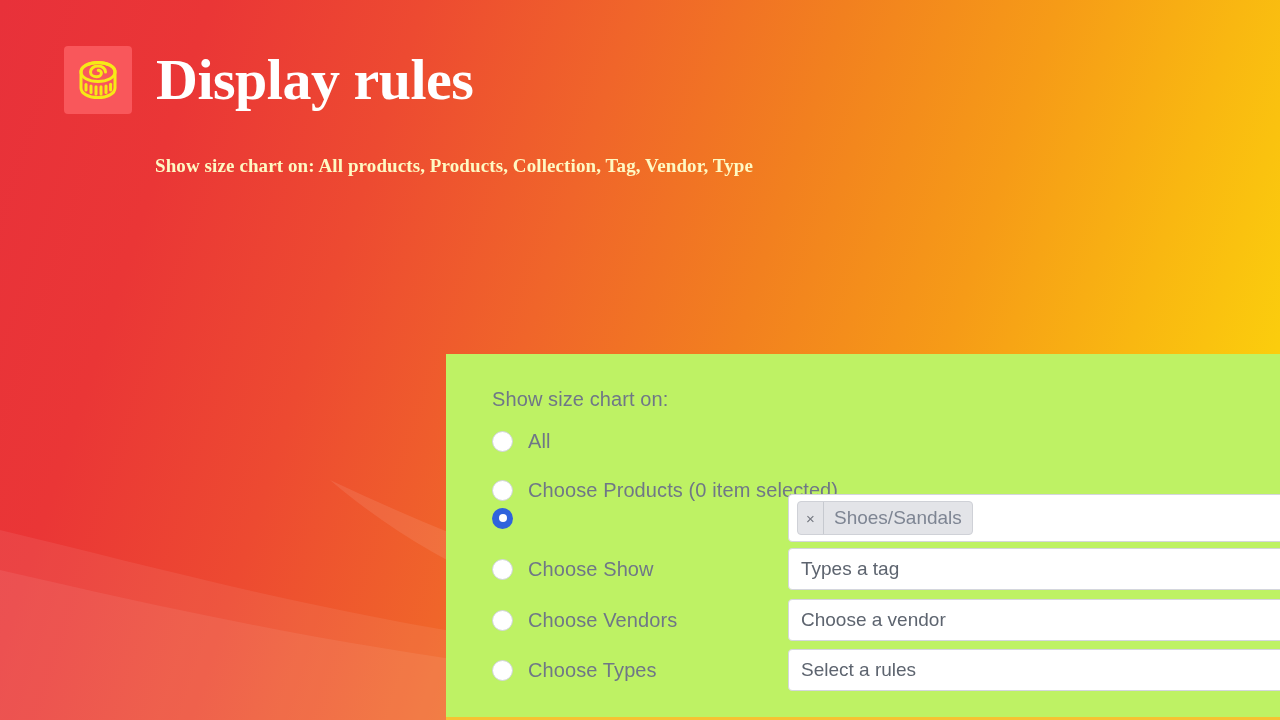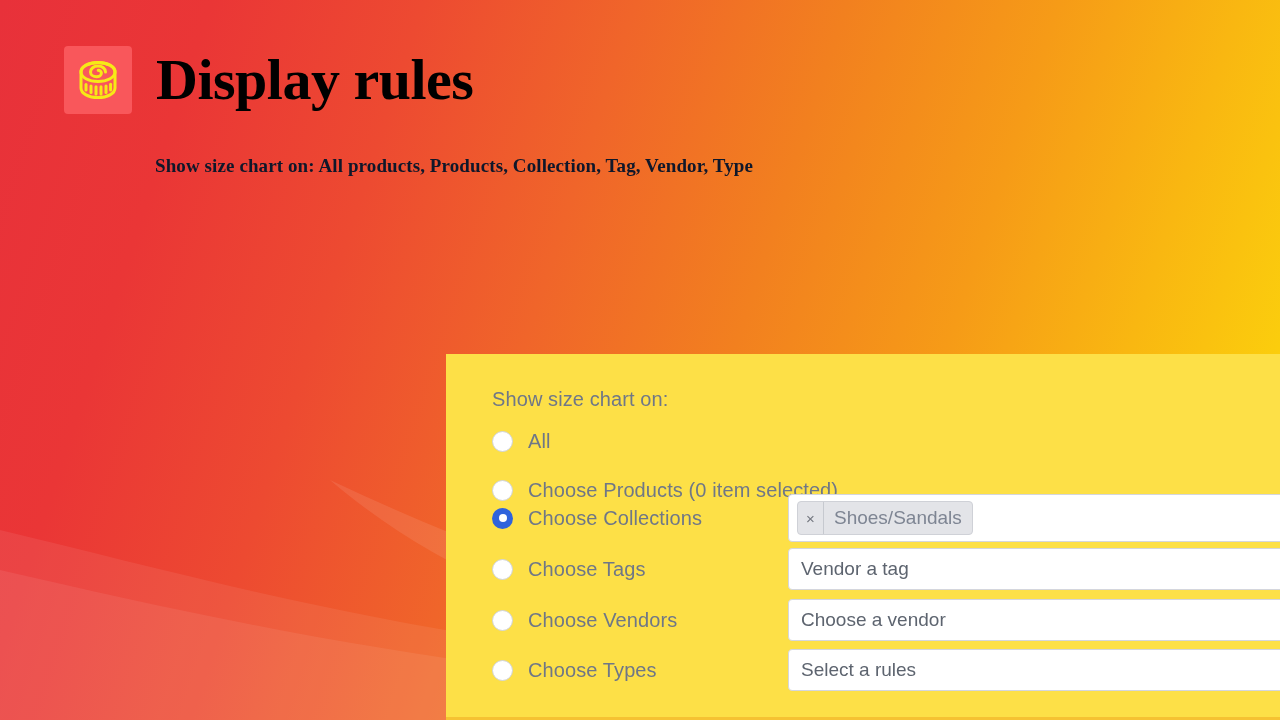--- a/index.html
+++ b/index.html
@@ -64,45 +64,45 @@
     align-items: center;
     justify-content: center;
     flex: none;
   }
 
   #page-title {
     font-family: "Liberation Serif", serif;
     font-weight: 700;
     font-size: 58px;
     line-height: 1;
-    color: #000000;
+    color: #ffffff;
     letter-spacing: -0.5px;
     white-space: nowrap;
   }
 
   #subtitle {
     position: absolute;
     left: 155px;
     top: 155px;
     font-family: "Liberation Serif", serif;
     font-weight: 700;
     font-size: 19px;
-    color: #0f172a;
+    color: #fef9c3;
     white-space: nowrap;
     letter-spacing: 0.1px;
   }
 
   
   #settings-panel {
     position: absolute;
     left: 446px;
     top: 354px;
     width: 834px;
     height: 366px;
-    background: #fde047;
+    background: #bef264;
     overflow: hidden;
   }
 
   #panel-heading {
     position: absolute;
     left: 46px;
     top: 34px;
     font-size: 20px;
     color: #6f7787;
     letter-spacing: 0.1px;
@@ -278,38 +278,37 @@
           <div class="radio-outer"></div>
         </div>
         <div class="option-label">Choose Products (0 item selected)</div>
       </div>
       <div class="option-row" style="position: absolute; left: 0px; right: 0px; top: 68px; height: 48px;">
         <div class="radio-cell">
           <div class="radio-outer checked">
             <div class="radio-dot"></div>
           </div>
         </div>
-        <div class="option-label">Choose Collections</div>
         <div class="control-cell">
           <div class="multiselect-field">
             <span class="chip">
               <span class="chip-remove">×</span>
               <span class="chip-label">Shoes/Sandals</span>
             </span>
           </div>
         </div>
       </div>
       <div class="option-row" style="position: absolute; left: 0px; right: 0px; top: 122px; height: 42px;">
         <div class="radio-cell">
           <div class="radio-outer"></div>
         </div>
-        <div class="option-label">Choose Tags</div>
+        <div class="option-label">Choose Show</div>
         <div class="control-cell">
           <div class="select-field">
-            <span>Vendor a tag</span>
+            <span>Types a tag</span>
           </div>
         </div>
       </div>
       <div class="option-row" style="position: absolute; left: 0px; right: 0px; top: 173px; height: 42px;">
         <div class="radio-cell">
           <div class="radio-outer"></div>
         </div>
         <div class="option-label">Choose Vendors</div>
         <div class="control-cell">
           <div class="select-field">

